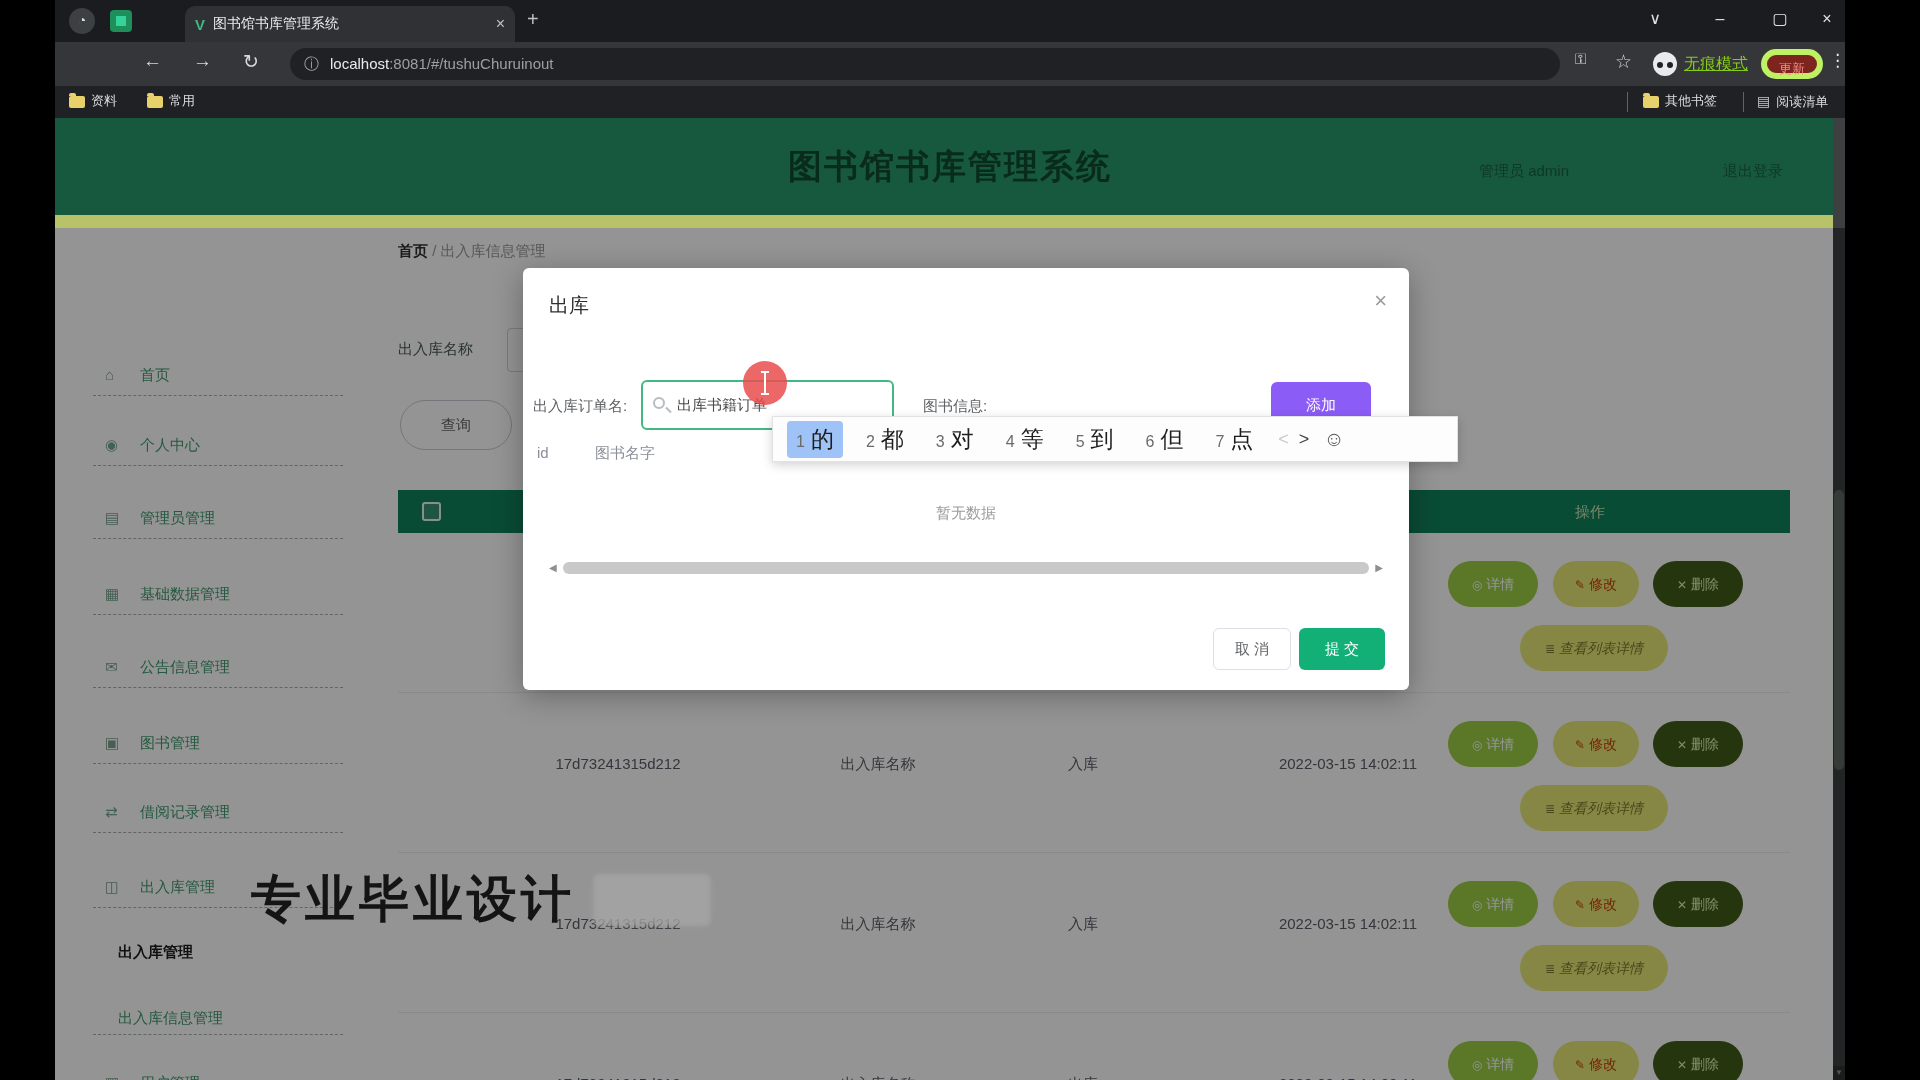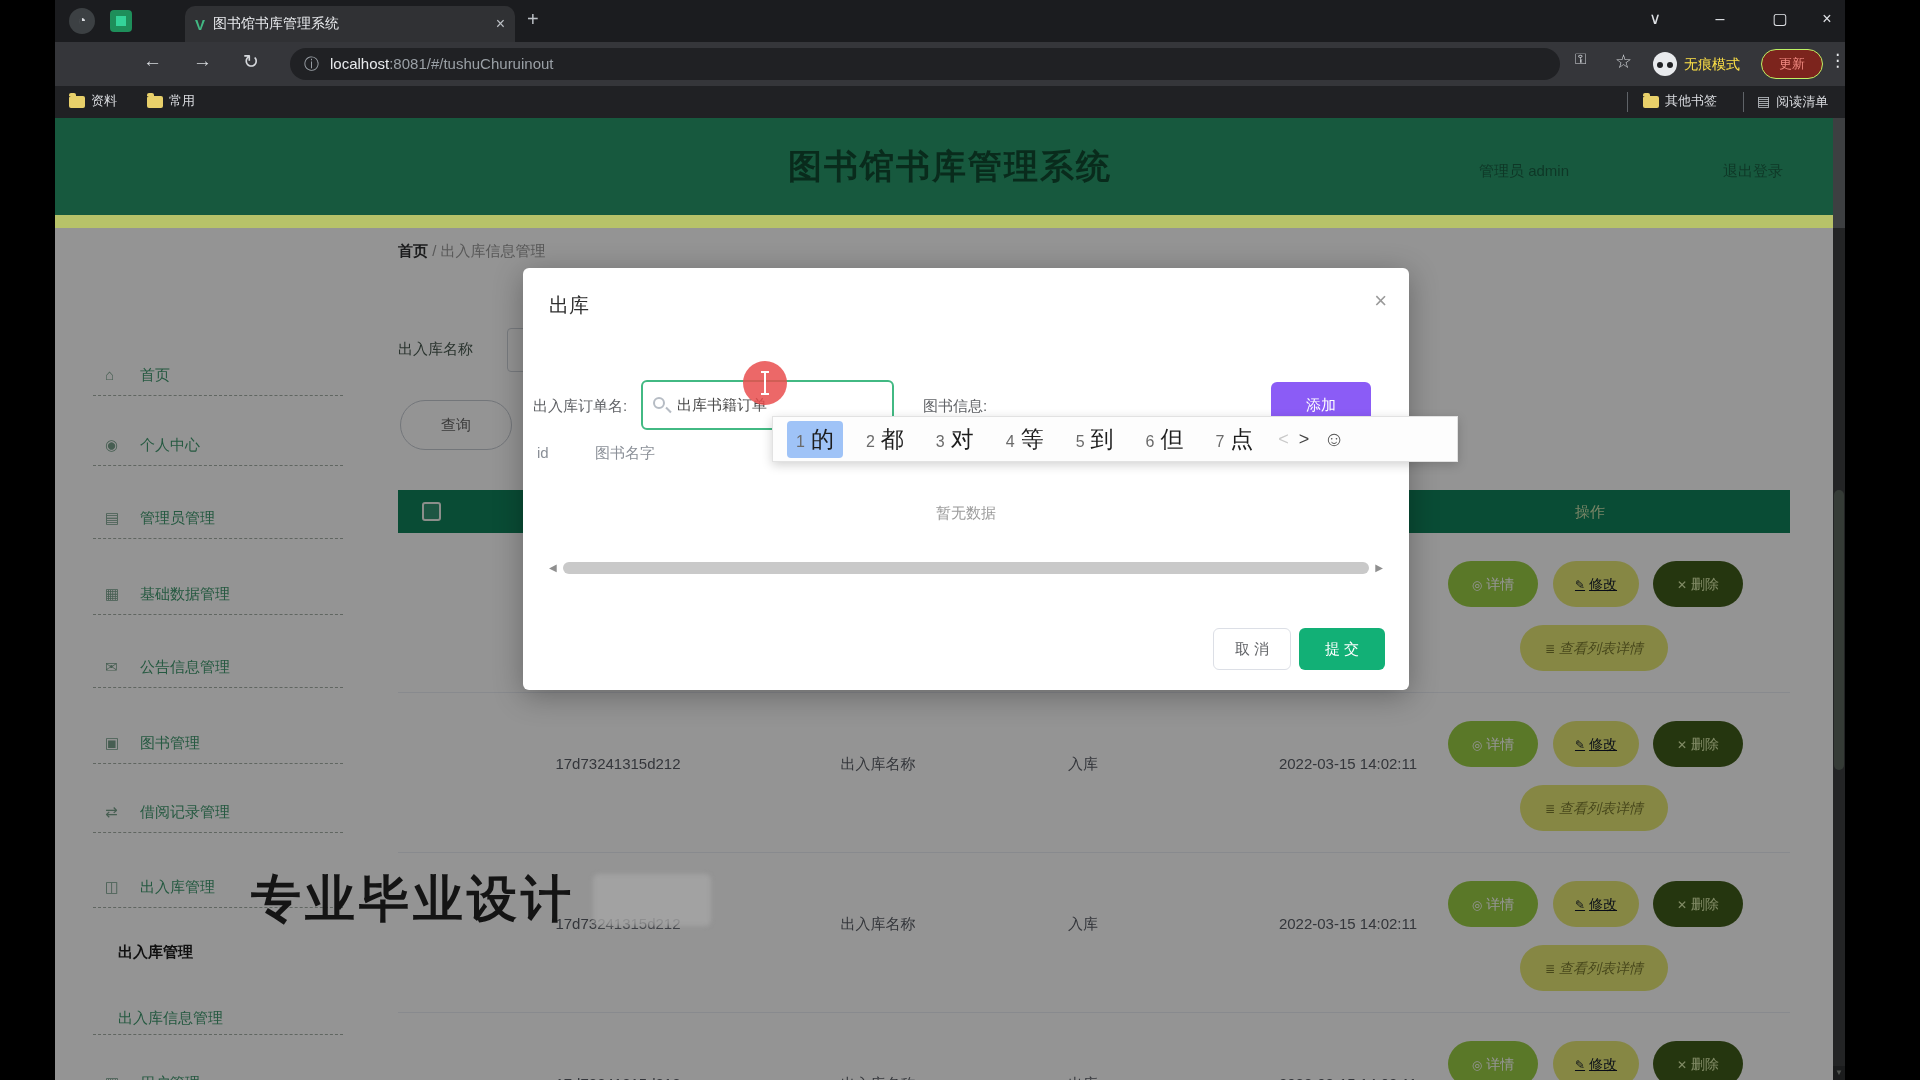--- a/index.html
+++ b/index.html
@@ -14,24 +14,24 @@
   .newtab{position:absolute;left:472px;top:8px;color:#bdc1c6;font-size:20px;}
   .avatarc{position:absolute;left:14px;top:8px;width:26px;height:26px;border-radius:50%;background:#3c4043;color:#dadce0;text-align:center;line-height:24px;font-size:14px;}
   .extic{position:absolute;left:55px;top:10px;width:22px;height:22px;border-radius:4px;background:#1e8e5a;}
   .extic:after{content:"";position:absolute;left:6px;top:6px;width:10px;height:10px;background:#34d399;}
   .winctl{position:absolute;top:4px;color:#dfe1e5;font-size:16px;width:40px;text-align:center;height:30px;line-height:30px;}
   #toolbar{position:absolute;left:0;top:42px;width:100%;height:44px;background:#35363a;}
   .navbt{position:absolute;top:8px;color:#d6d9dd;font-size:19px;}
   .urlpill{position:absolute;left:235px;top:6px;width:1270px;height:32px;background:#202124;border-radius:16px;color:#9aa0a6;font-size:15px;line-height:32px;padding-left:40px;}
   .urlinfo{position:absolute;left:14px;top:0;color:#9aa0a6;}
   .urlhost{color:#e8eaed;}
-  .inco{position:absolute;left:1598px;top:7px;height:30px;color:#fde047;font-size:14px;line-height:30px;}
+  .inco{position:absolute;left:1598px;top:7px;height:30px;color:#84cc16;font-size:16px;line-height:30px;text-decoration:underline;}
   .incoball{display:inline-block;width:24px;height:24px;border-radius:50%;background:#e8eaed;vertical-align:middle;margin-right:7px;position:relative;top:-1px;}
   .incoball:after{content:"";position:absolute;left:4px;top:10px;width:6px;height:6px;border-radius:50%;background:#202124;box-shadow:10px 0 0 #202124;}
-  .updpill{position:absolute;left:1706px;top:7px;width:62px;height:30px;background:#7c241d;border:1px solid #bef264;border-radius:15px;color:#f28b82;font-size:13px;text-align:center;line-height:28px;}
+  .updpill{position:absolute;left:1706px;top:7px;width:62px;height:30px;background:#7c241d;border:6px solid #bef264;border-radius:15px;color:#f28b82;font-size:13px;text-align:center;line-height:28px;}
   .moredots{position:absolute;left:1774px;top:8px;color:#e8eaed;font-size:17px;}
   #bookbar{position:absolute;left:0;top:86px;width:100%;height:32px;background:#202124;color:#dadce0;font-size:13px;}
   .folder{display:inline-block;width:16px;height:12px;background:#e8d06a;border-radius:2px;position:relative;margin-right:6px;vertical-align:middle;}
   .folder:before{content:"";position:absolute;left:0;top:-3px;width:7px;height:3px;background:#e8d06a;border-radius:2px 2px 0 0;}
   .bmitem{position:absolute;top:7px;height:18px;line-height:16px;}
   .bmdiv{position:absolute;top:6px;width:1px;height:20px;background:#5f6368;}
   .rlicon{display:inline-block;color:#c5c9ce;margin-right:6px;font-size:14px;}
   
   #page{position:absolute;left:0;top:118px;width:1790px;height:962px;background:#fff;overflow:hidden;}
   #apphead{position:absolute;left:0;top:0;width:100%;height:97px;background:#17593e;}
@@ -55,21 +55,21 @@
   .querybtn{position:absolute;left:345px;top:282px;width:112px;height:50px;border:1px solid #c6cbd3;border-radius:25px;background:#fff;color:#666;font-size:15px;text-align:center;line-height:48px;}
   .thead{position:absolute;left:343px;top:372px;width:1392px;height:43px;background:#11835c;}
   .hcheck{position:absolute;left:24px;top:12px;width:19px;height:19px;border:2px solid #f2f5ef;border-radius:3px;background:rgba(255,255,255,0.15);}
   .hop{position:absolute;left:1152px;top:0;width:80px;text-align:center;color:#cde3af;font-size:15px;line-height:43px;}
   #tbody{position:absolute;left:343px;top:0;width:1392px;height:962px;}
   .trow{position:absolute;left:0;width:1392px;height:160px;border-bottom:1px solid #ebeef5;background:#fff;}
   .tcell{position:absolute;top:62px;text-align:center;font-size:15px;color:#5a5e66;}
   .pill{position:absolute;height:46px;border-radius:23px;font-size:14px;text-align:center;line-height:46px;cursor:pointer;white-space:nowrap;}
   .picon{margin-right:4px;font-size:12px;}
   .btn-detail{background:#9ccf45;color:#fff;}
-  .btn-edit{background:#e7e976;color:#0f172a;text-decoration:underline;}
+  .btn-edit{background:#e7e976;color:#c2410c;}
   .btn-delete{background:#415e1a;color:#dff0b0;}
   .btn-list{background:#e7e976;color:#7b7b30;font-style:italic;}
   
   #vscroll{position:absolute;right:0;top:0;width:12px;height:962px;background:#3d3f41;}
   #vthumb{position:absolute;left:1px;top:372px;width:10px;height:280px;background:#5c665e;border-radius:5px;}
   #vdown{position:absolute;left:0;bottom:0;width:12px;height:14px;color:#8a8f8a;font-size:8px;text-align:center;line-height:14px;background:#2f3133;}
   
   #overlay{position:absolute;left:0;top:110px;width:1790px;height:852px;background:rgba(0,0,0,0.42);z-index:30;}
   #watermark{position:absolute;left:196px;top:748px;z-index:35;font-size:50px;font-weight:bold;color:#141414;letter-spacing:4px;white-space:nowrap;}
   #wblur{display:inline-block;width:118px;height:52px;vertical-align:-10px;background:rgba(165,165,165,0.8);border-radius:6px;filter:blur(2px);}

